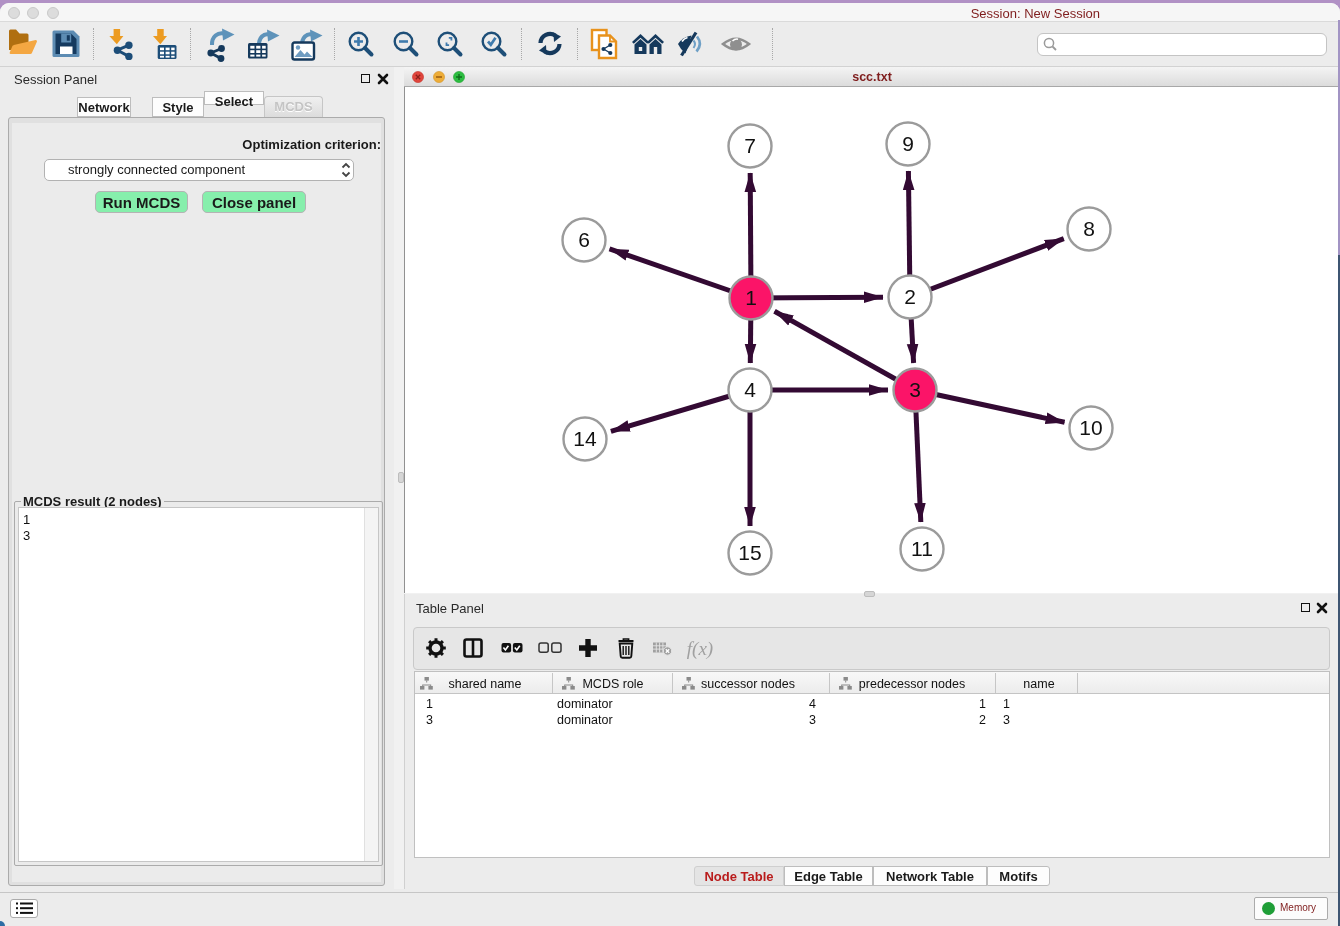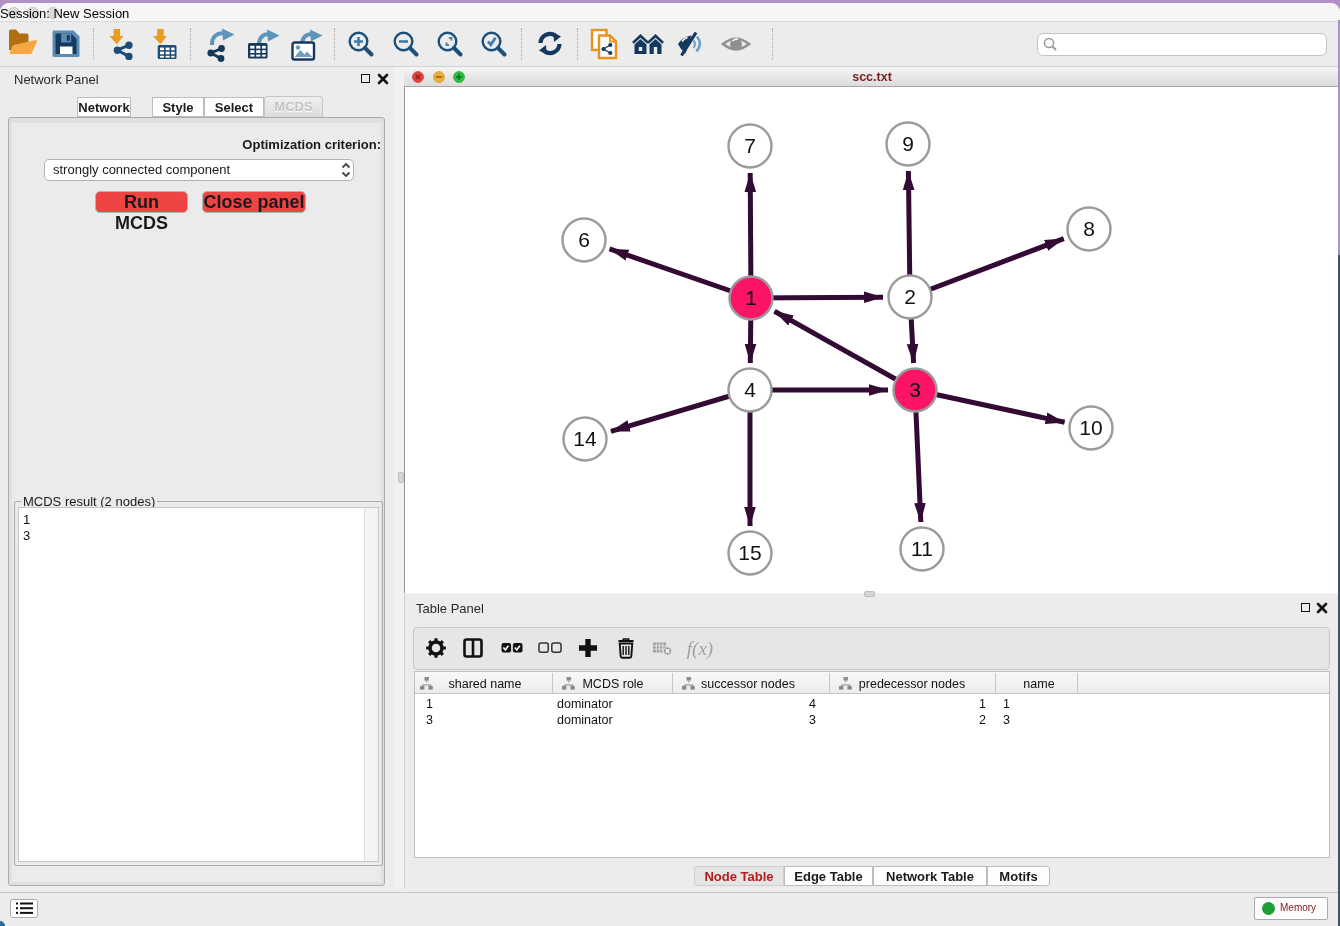--- a/index.html
+++ b/index.html
@@ -5,34 +5,34 @@
 * { margin:0; padding:0; box-sizing:border-box; }
 html,body { width:1340px; height:926px; overflow:hidden; }
 body { will-change:transform; }
 body { background:#b191c5; font-family:"Liberation Sans", sans-serif; position:relative; -webkit-font-smoothing:antialiased; }
 .abs { position:absolute; }
 #win { left:0; top:3px; width:1340px; height:923px; background:#ececec; border-radius:9px 9px 0 0; }
 #titlebar { left:0; top:3px; width:1340px; height:19px; background:#f6f6f6;
   border-radius:9px 9px 0 0; border-bottom:1px solid #dadada; }
 .tl { position:absolute; top:7px; width:12px; height:12px; border-radius:50%;
   background:#dcdcdc; border:1px solid #c9c9c9; }
-#title-text { left:0; top:6px; width:1100px; text-align:left; font-size:13px; color:#000000; }
+#title-text { left:0; top:6px; width:1100px; text-align:right; font-size:13px; color:#7f1d1d; }
 #toolbar { left:0; top:23px; width:1340px; height:44px; background:#ececec; border-bottom:1px solid #d2d2d2; }
 .tsep { position:absolute; top:28px; width:0; height:32px; border-left:1px dotted #a8a8a8; }
 #searchbox { left:1037px; top:33px; width:290px; height:23px; background:#fff;
   border:1px solid #c4c4c4; border-radius:6px; }
 #netwin { left:404px; top:67px; width:936px; height:526px; background:#fff; border-left:1px solid #919191; }
 #nettitle { left:404px; top:67px; width:936px; height:20px;
   background:linear-gradient(#f4f4f4,#dcdcdc); border-bottom:1px solid #a8a8a8; }
 #nettitle-text { left:404px; top:70px; width:936px; text-align:center; font-size:12.5px; color:#7f1d1d; font-weight:bold; }
 #statusbar { left:0; top:892px; width:1340px; height:34px; background:#ececec; border-top:1px solid #c6c6c6; }
 .tab { position:absolute; background:#fdfdfd; border:1px solid #bdbdbd;
   font-size:13px; font-weight:bold; color:#1a1a1a; text-align:center; }
-.btn { position:absolute; background:#ef4444; border:1px solid #b4b4b4; border-radius:5px;
-  font-size:18px; font-weight:bold; color:#1a1a1a; text-align:center; }
+.btn { position:absolute; background:#86efac; border:1px solid #b4b4b4; border-radius:5px;
+  font-size:15px; font-weight:bold; color:#1a1a1a; text-align:center; }
 </style>
 </head>
 <body>
 <div class="abs" id="win"></div>
 <div class="abs" id="titlebar"></div>
 <div class="tl" style="left:8px;"></div>
 <div class="tl" style="left:27px;"></div>
 <div class="tl" style="left:47px;"></div>
 <div class="abs" id="title-text">Session: New Session</div>
 <div class="abs" id="toolbar"></div>
@@ -190,44 +190,44 @@
 <div class="tsep" style="left:334px;"></div>
 <div class="tsep" style="left:521px;"></div>
 <div class="tsep" style="left:577px;"></div>
 <div class="tsep" style="left:772px;"></div>
 <svg class="abs" style="left:1043px;top:37px;z-index:5;" width="16" height="16" viewBox="0 0 16 16">
   <circle cx="6" cy="6" r="4.6" fill="none" stroke="#9a9a9a" stroke-width="1.5"></circle>
   <path d="M9.5,9.5 L13,13" stroke="#9a9a9a" stroke-width="1.8"></path>
 </svg>
 <div class="abs" id="searchbox"></div>
 
-<div class="abs" style="left:14px;top:72px;font-size:13px;color:#2a2a2a;">Network Panel</div>
+<div class="abs" style="left:14px;top:72px;font-size:13px;color:#2a2a2a;">Session Panel</div>
 <div class="abs" style="left:361px;top:74px;width:9px;height:9px;border:1.5px solid #111;"></div>
 <svg class="abs" style="left:377px;top:73px;" width="12" height="12" viewBox="0 0 12 12">
   <path d="M2,2 L10,10 M10,2 L2,10" stroke="#111" stroke-width="2.6" stroke-linecap="round"></path>
 </svg>
 
 <div class="tab" style="left:77px;top:97px;width:54px;height:20px;line-height:19px;">Network</div>
 <div class="tab" style="left:152px;top:97px;width:52px;height:20px;line-height:19px;">Style</div>
-<div class="tab" style="left:204px;top:97px;width:60px;height:20px;line-height:19px;">Select</div>
+<div class="tab" style="left:204px;top:91px;width:60px;height:14px;line-height:19px;">Select</div>
 <div class="tab" style="left:264px;top:96px;width:59px;height:21px;line-height:20px;background:linear-gradient(#f0f0f0,#dcdcdc);border-color:#c6c6c6;color:#c4c4c4;border-radius:4px 4px 0 0;border-bottom:none;text-shadow:0 1px 0 #fff;">MCDS</div>
 
 <div class="abs" style="left:8px;top:117px;width:377px;height:769px;background:#e0e0e0;border:1px solid #ababab;border-radius:3px;"></div>
 <div class="abs" style="left:12px;top:123px;width:369px;height:759px;background:#ebebeb;"></div>
 <div class="abs" style="left:12px;top:137px;width:369px;text-align:right;font-size:13px;font-weight:bold;color:#1a1a1a;">Optimization criterion:</div>
-<div class="abs" style="left:44px;top:159px;width:310px;height:22px;background:#fff;border:1px solid #b2b2b2;border-radius:5px;font-size:13px;color:#1a1a1a;line-height:20px;padding-left:8px;">strongly connected component</div>
+<div class="abs" style="left:44px;top:159px;width:310px;height:22px;background:#fff;border:1px solid #b2b2b2;border-radius:5px;font-size:13px;color:#1a1a1a;line-height:20px;padding-left:23px;">strongly connected component</div>
 <svg class="abs" style="left:340px;top:162px;" width="12" height="16" viewBox="0 0 12 16">
   <path d="M2.5,5.5 L6,2 L9.5,5.5" fill="none" stroke="#444" stroke-width="1.8"></path>
   <path d="M2.5,10.5 L6,14 L9.5,10.5" fill="none" stroke="#444" stroke-width="1.8"></path>
 </svg>
 <div class="btn" style="left:95px;top:191px;width:93px;height:22px;line-height:21px;">Run MCDS</div>
 <div class="btn" style="left:202px;top:191px;width:104px;height:22px;line-height:21px;">Close panel</div>
 
 <fieldset class="abs" style="left:14px;top:494px;width:369px;height:372px;border:1px solid #ababab;border-radius:2px;padding:0;">
-  <legend style="margin-left:6px;padding:0 2px;font-size:13px;color:#1a1a1a;font-family:'Liberation Sans',sans-serif;">MCDS result (2 nodes)</legend>
+  <legend style="margin-left:6px;padding:0 2px;font-size:13px;color:#1a1a1a;font-family:'Liberation Sans',sans-serif;font-weight:bold;">MCDS result (2 nodes)</legend>
 </fieldset>
 <div class="abs" style="left:18px;top:507px;width:361px;height:355px;background:#fff;border:1px solid #c6c6c6;"></div>
 <div class="abs" style="left:364px;top:508px;width:14px;height:353px;background:#f4f4f4;border-left:1px solid #e0e0e0;"></div>
 <div class="abs" style="left:23px;top:512px;font-size:13px;color:#111;line-height:16px;">1<br>3</div>
 
 <div class="abs" style="left:394px;top:67px;width:10px;height:822px;background:#f1f1f1;"></div>
 <div class="abs" style="left:404px;top:593px;width:936px;height:4px;background:#f1f1f1;"></div>
 <div class="abs" id="netwin"></div>
 <div class="abs" id="nettitle"></div>
 <div class="abs" id="nettitle-text">scc.txt</div>

